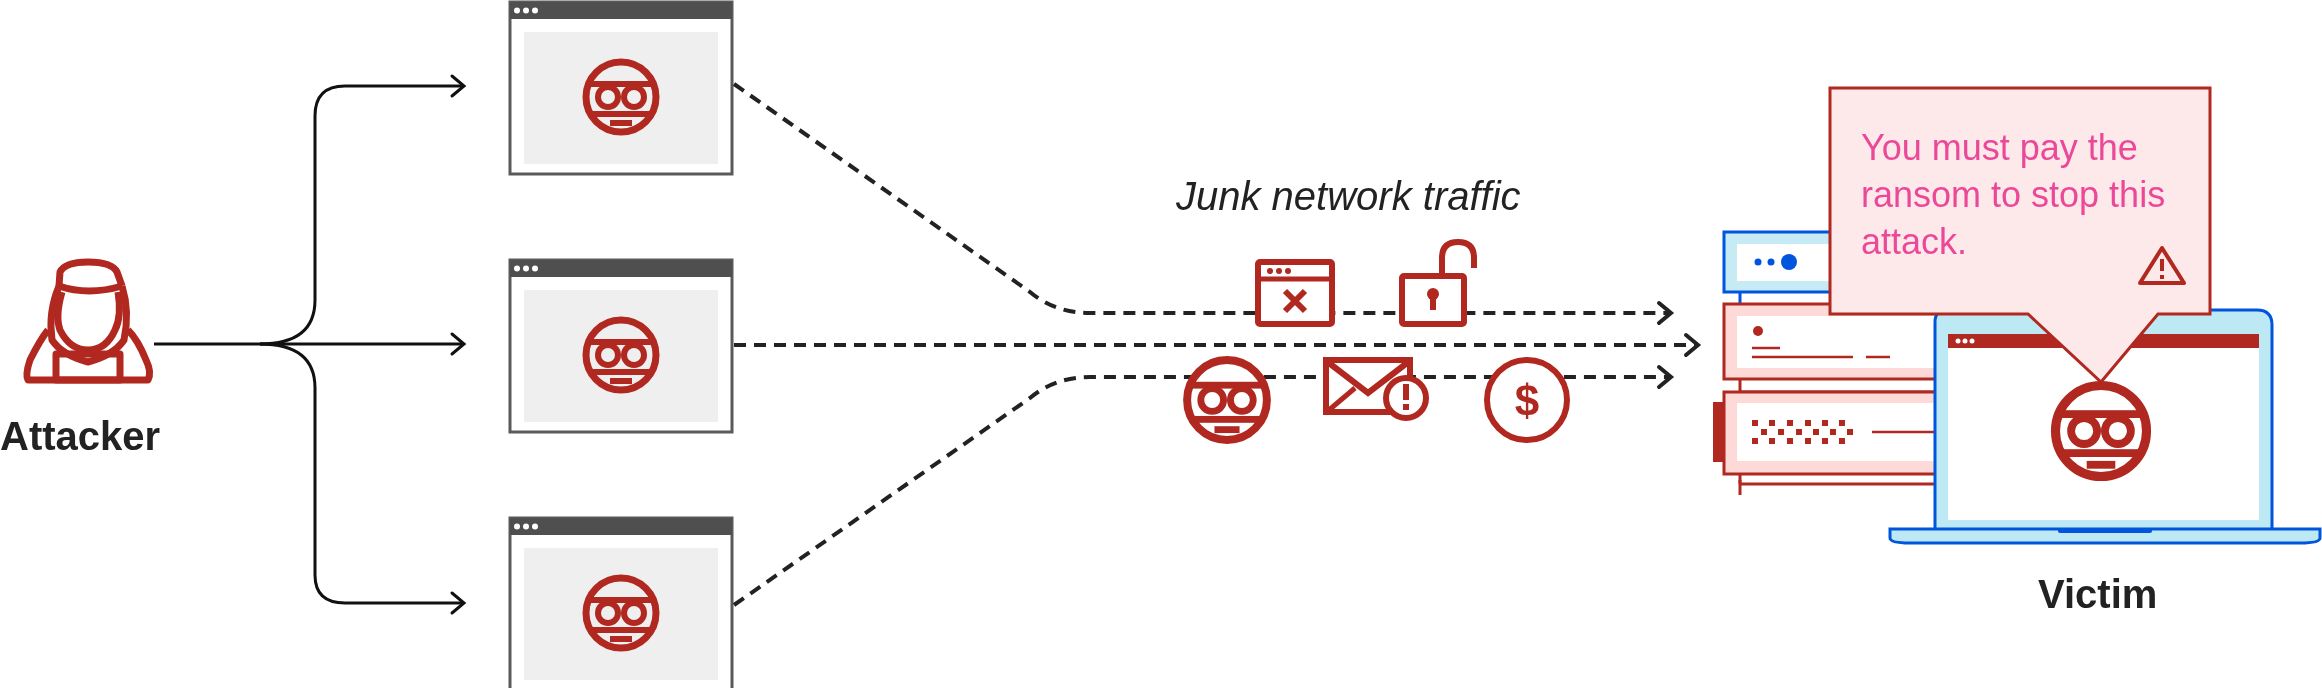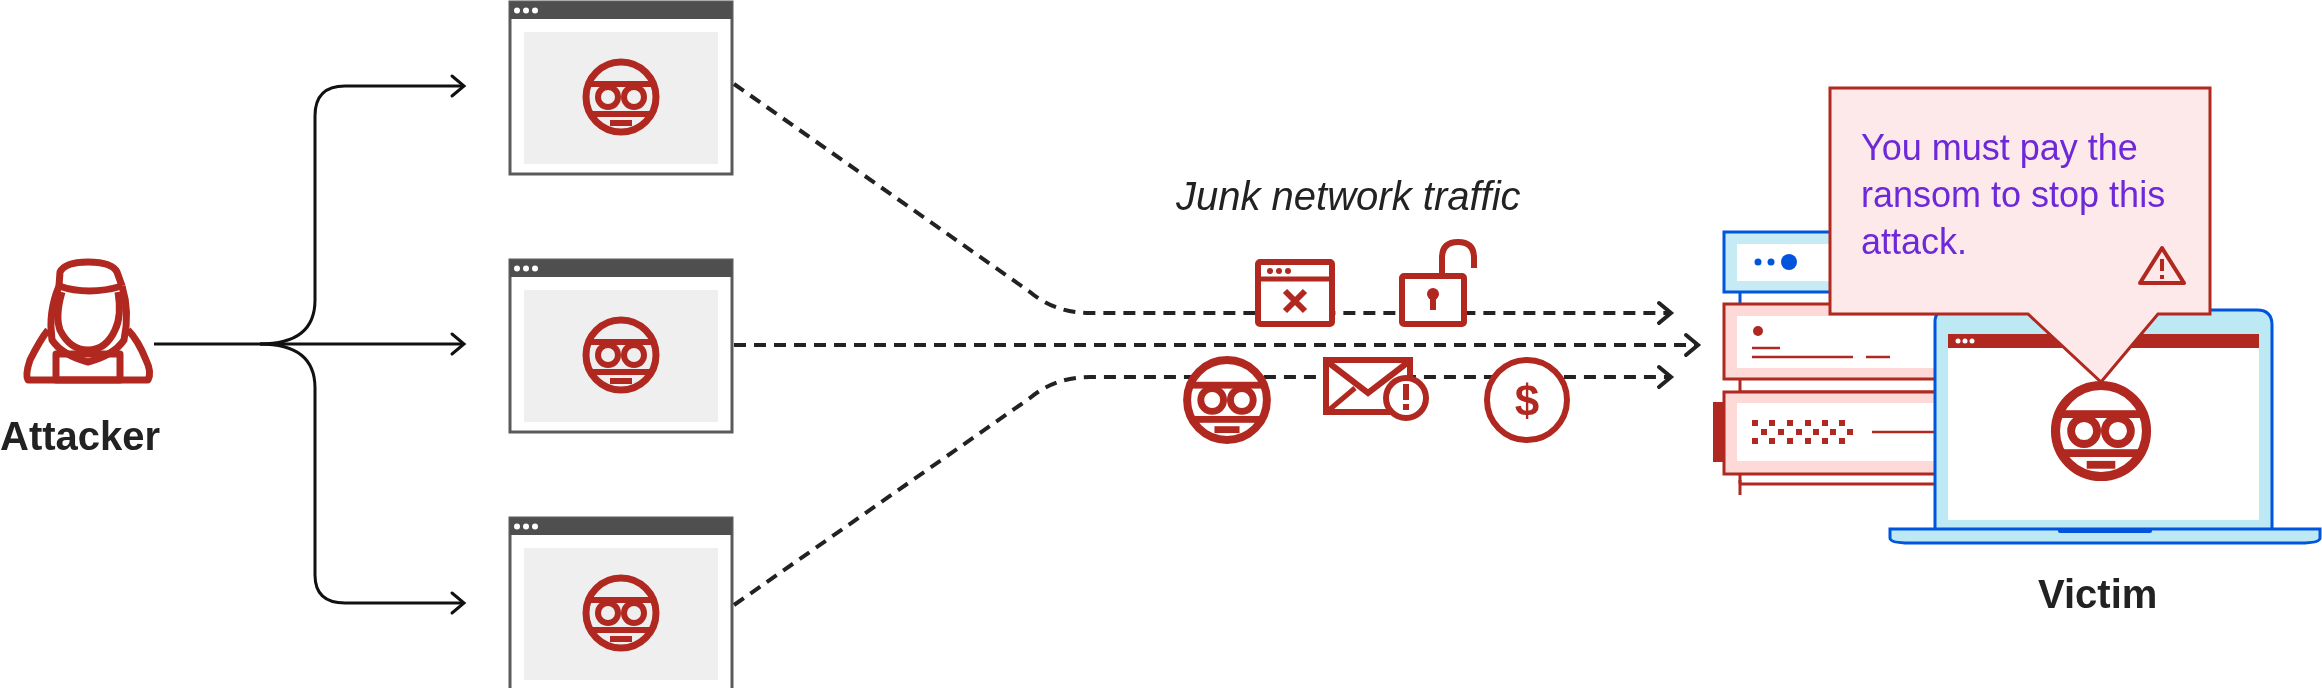--- a/index.html
+++ b/index.html
@@ -167,13 +167,13 @@
   </g>
   <g>
     <path d="M2162 248 L2184 283 L2140 283 Z" fill="none" stroke="#b0281f" stroke-width="4" stroke-linejoin="round"></path>
     <rect x="2160" y="259" width="4" height="12" fill="#b0281f"></rect>
     <rect x="2160" y="275" width="4" height="4" fill="#b0281f"></rect>
   </g>
 
   <text x="2038" y="608" font-family="Liberation Sans, sans-serif" font-size="40" font-weight="bold" fill="#222">Victim</text>
 </svg>
 
-<div class="bubble-text" style="position:absolute;left:1861px;top:124px;width:330px;font-size:36px;line-height:47px;color:#6d28d9;font-family:'Liberation Sans',sans-serif;">You must pay the ransom to stop this attack.</div>
+<div class="bubble-text" style="position:absolute;left:1861px;top:124px;width:330px;font-size:36px;line-height:47px;color:#ec4899;font-family:'Liberation Sans',sans-serif;">You must pay the ransom to stop this attack.</div>
 
 </body></html>

